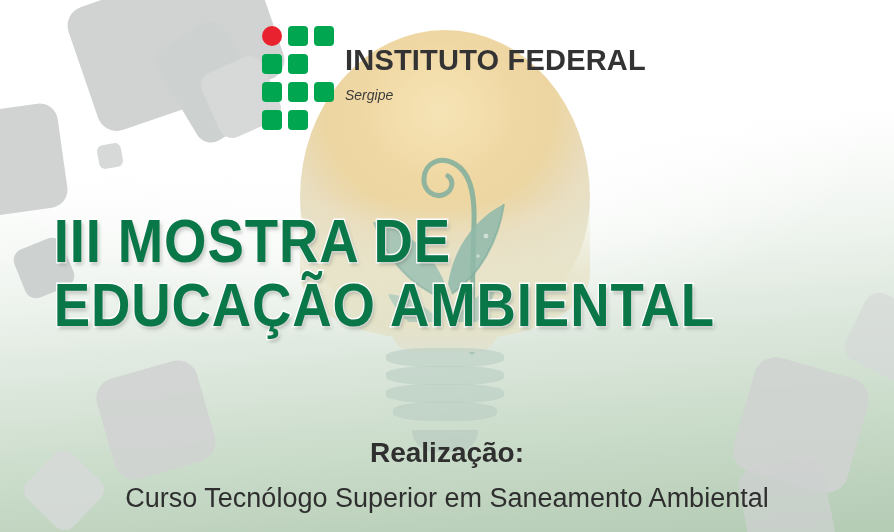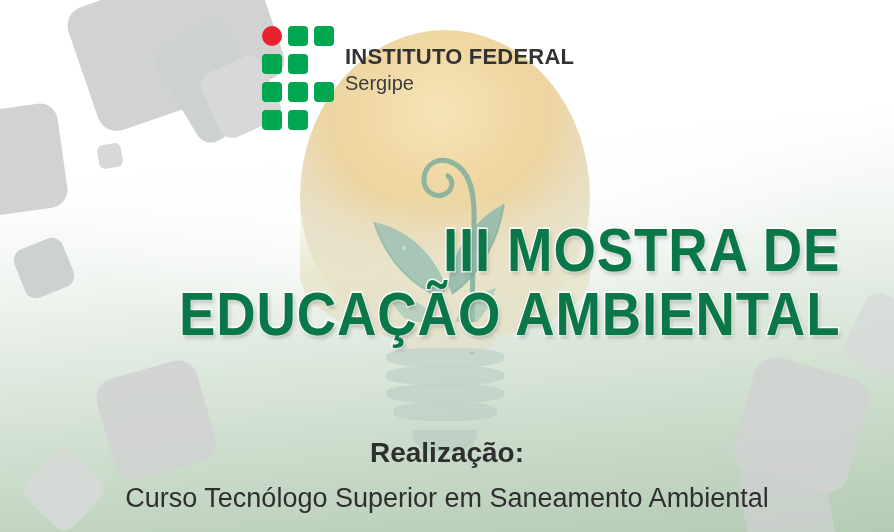--- a/index.html
+++ b/index.html
@@ -50,31 +50,32 @@
   
   #plant{position:absolute;left:0;top:60px;width:290px;height:290px;}
 
   
   #logo{position:absolute;left:262px;top:26px;width:74px;height:108px;}
   .cell{position:absolute;width:20px;height:20px;border-radius:4px;background:#00a650;}
   .cell.dot{border-radius:50%;background:#e8222e;}
 
   #logo-text{position:absolute;left:345px;top:46px;}
   #if-title{
-    font-size:22px;font-weight:bold;color:#333333;letter-spacing:.2px;line-height:1;
+    font-size:29px;font-weight:bold;color:#333333;letter-spacing:.2px;line-height:1;
     font-family:"Liberation Sans", sans-serif;
   }
   .if-sub{
-    font-size:20px;color:#3b3b3b;line-height:1.18;margin-top:4px;
+    font-size:14px;color:#3b3b3b;line-height:1.18;margin-top:12px;
     font-family:"Liberation Sans", sans-serif;
+    font-style:italic;
   }
 
   
   #headline{
-    position:absolute;left:0;top:220px;width:894px;text-align:right;
+    position:absolute;left:0;top:211px;width:894px;text-align:left;
   }
   .hl{
     font-family:"Liberation Sans Narrow","Liberation Sans", sans-serif;
     font-weight:bold;
     color:#0a7748;
     letter-spacing:1px;
     line-height:.96;
     -webkit-text-stroke:3px #ffffff;
     paint-order:stroke fill;
     text-shadow:2px 3px 4px rgba(80,90,80,.30);

